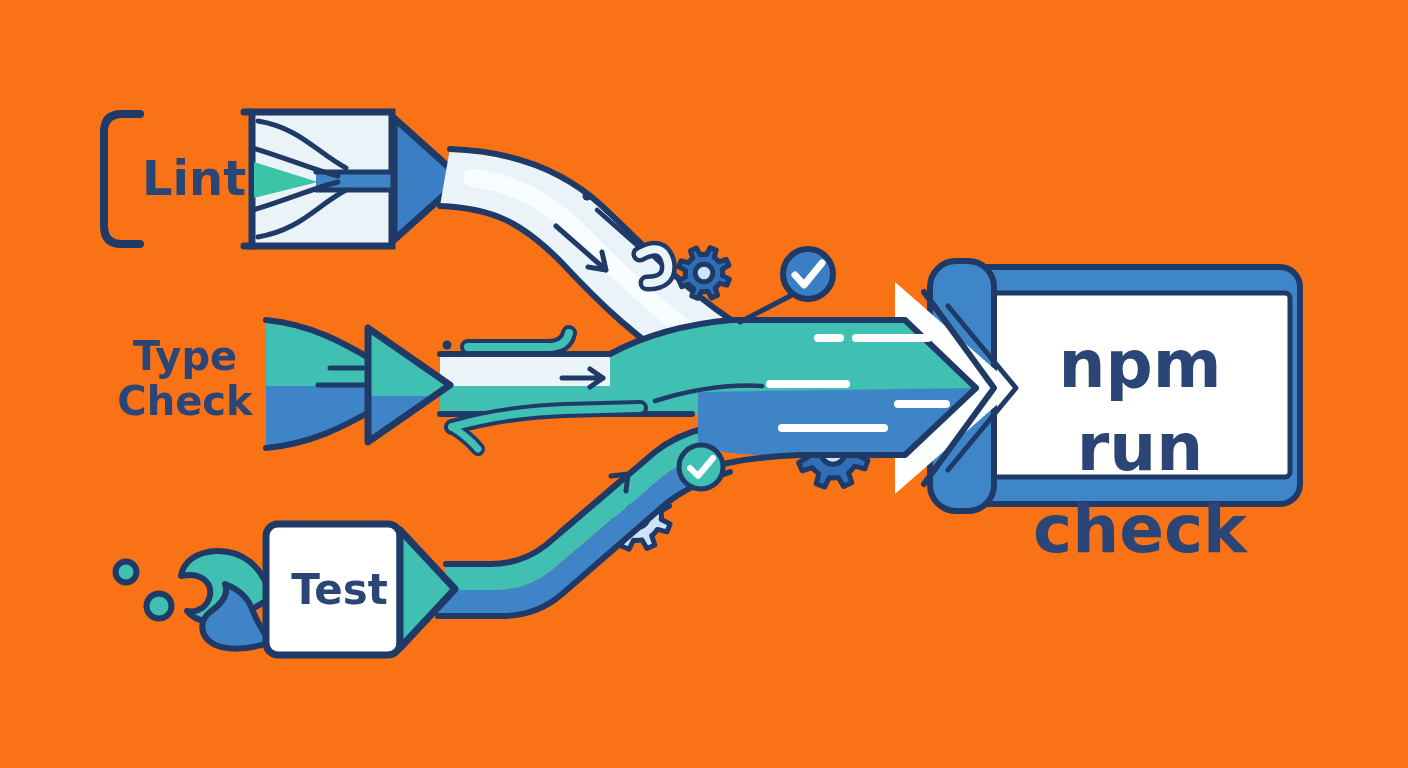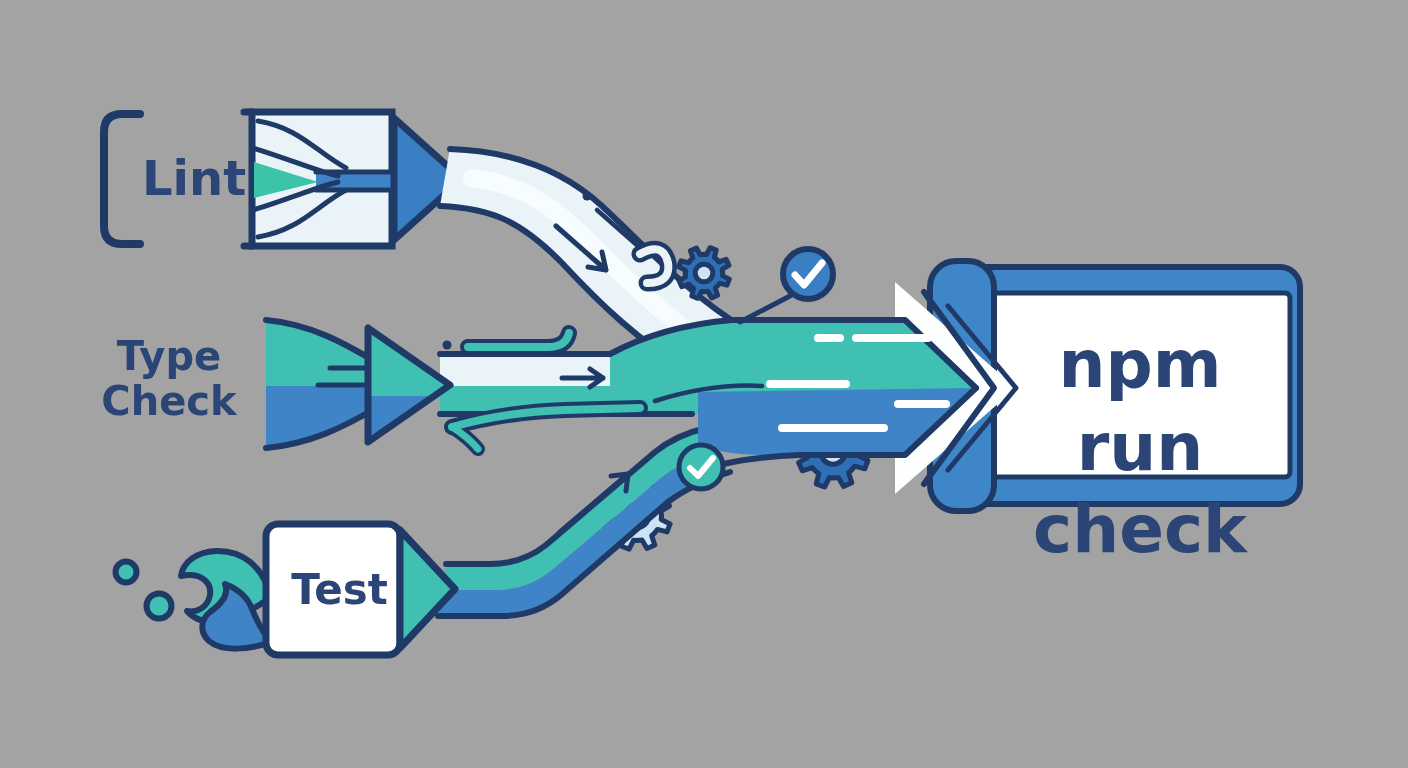--- a/index.html
+++ b/index.html
@@ -1,22 +1,22 @@
 <!DOCTYPE html>
 <html style="--navy: #1f3a66; --textNavy: #2b4576; --teal: #3fc0b2; --mint: #3cc4a9; --blue: #3e84c6; --gearBlue: #2f6fb5; --checkBlue: #3a7ec4; --lightGear: #cde4f6; --pale: #e9f3f8; --paleHi: #f7fcfe; --capsuleBlue: #3e86c8;"><head>
 <meta charset="utf-8">
 <style>
   html,body{margin:0;padding:0;background:#ffffff;}
-  #stage{position:relative;width:1408px;height:768px;overflow:hidden;background:#a3a3a3;
+  #stage{position:relative;width:1408px;height:768px;overflow:hidden;background:#f97316;
          font-family:"DejaVu Sans", sans-serif;}
   #art{position:absolute;left:0;top:0;}
   .label{position:absolute;font-weight:bold;color:var(--textNavy,#2b4576);
          text-align:center;line-height:1.12;letter-spacing:0px;user-select:none;}
   .label-lint{left:142px;top:152px;width:110px;font-size:48px;text-align:left;}
-  .label-typecheck{left:88px;top:334px;width:162px;font-size:40px;}
+  .label-typecheck{left:104px;top:334px;width:162px;font-size:40px;}
   .label-test{left:270px;top:566px;width:139px;font-size:42px;}
   .label-npm{left:1016px;top:324px;width:248px;font-size:66px;line-height:1.25;}
 
   
   .stroke-navy{stroke:var(--navy);fill:none;stroke-linecap:round;stroke-linejoin:round;}
   .w7{stroke-width:7;} .w6{stroke-width:6;} .w5{stroke-width:5;} .w4{stroke-width:4.5;}
   .fill-pale{fill:var(--pale);} .fill-teal{fill:var(--teal);} .fill-blue{fill:var(--blue);}
   .fill-mint{fill:var(--mint);} .fill-white{fill:#ffffff;}
   .gear-blue .gear-body{fill:var(--gearBlue);stroke:var(--navy);stroke-width:5;stroke-linejoin:round;}
   .gear-blue .gear-hole{fill:var(--lightGear);stroke:var(--navy);stroke-width:5;}

